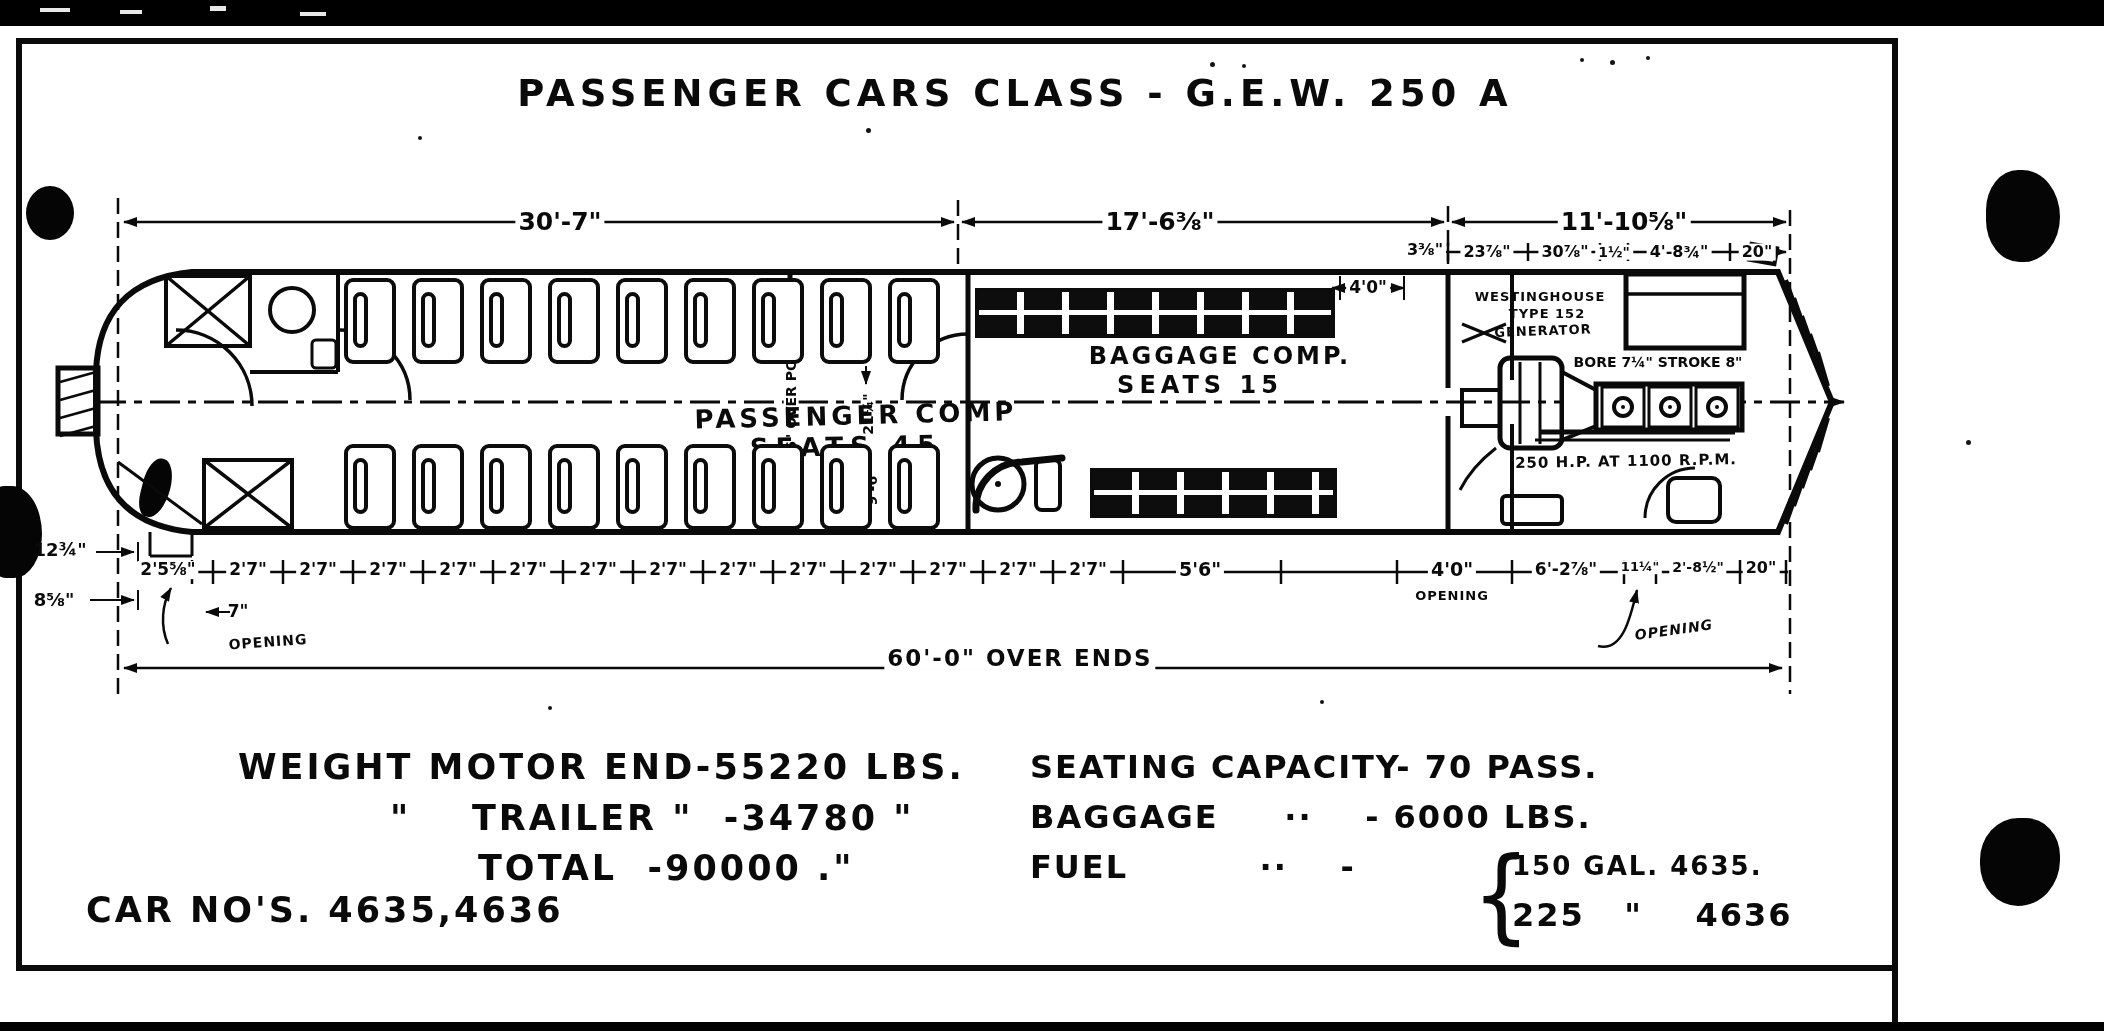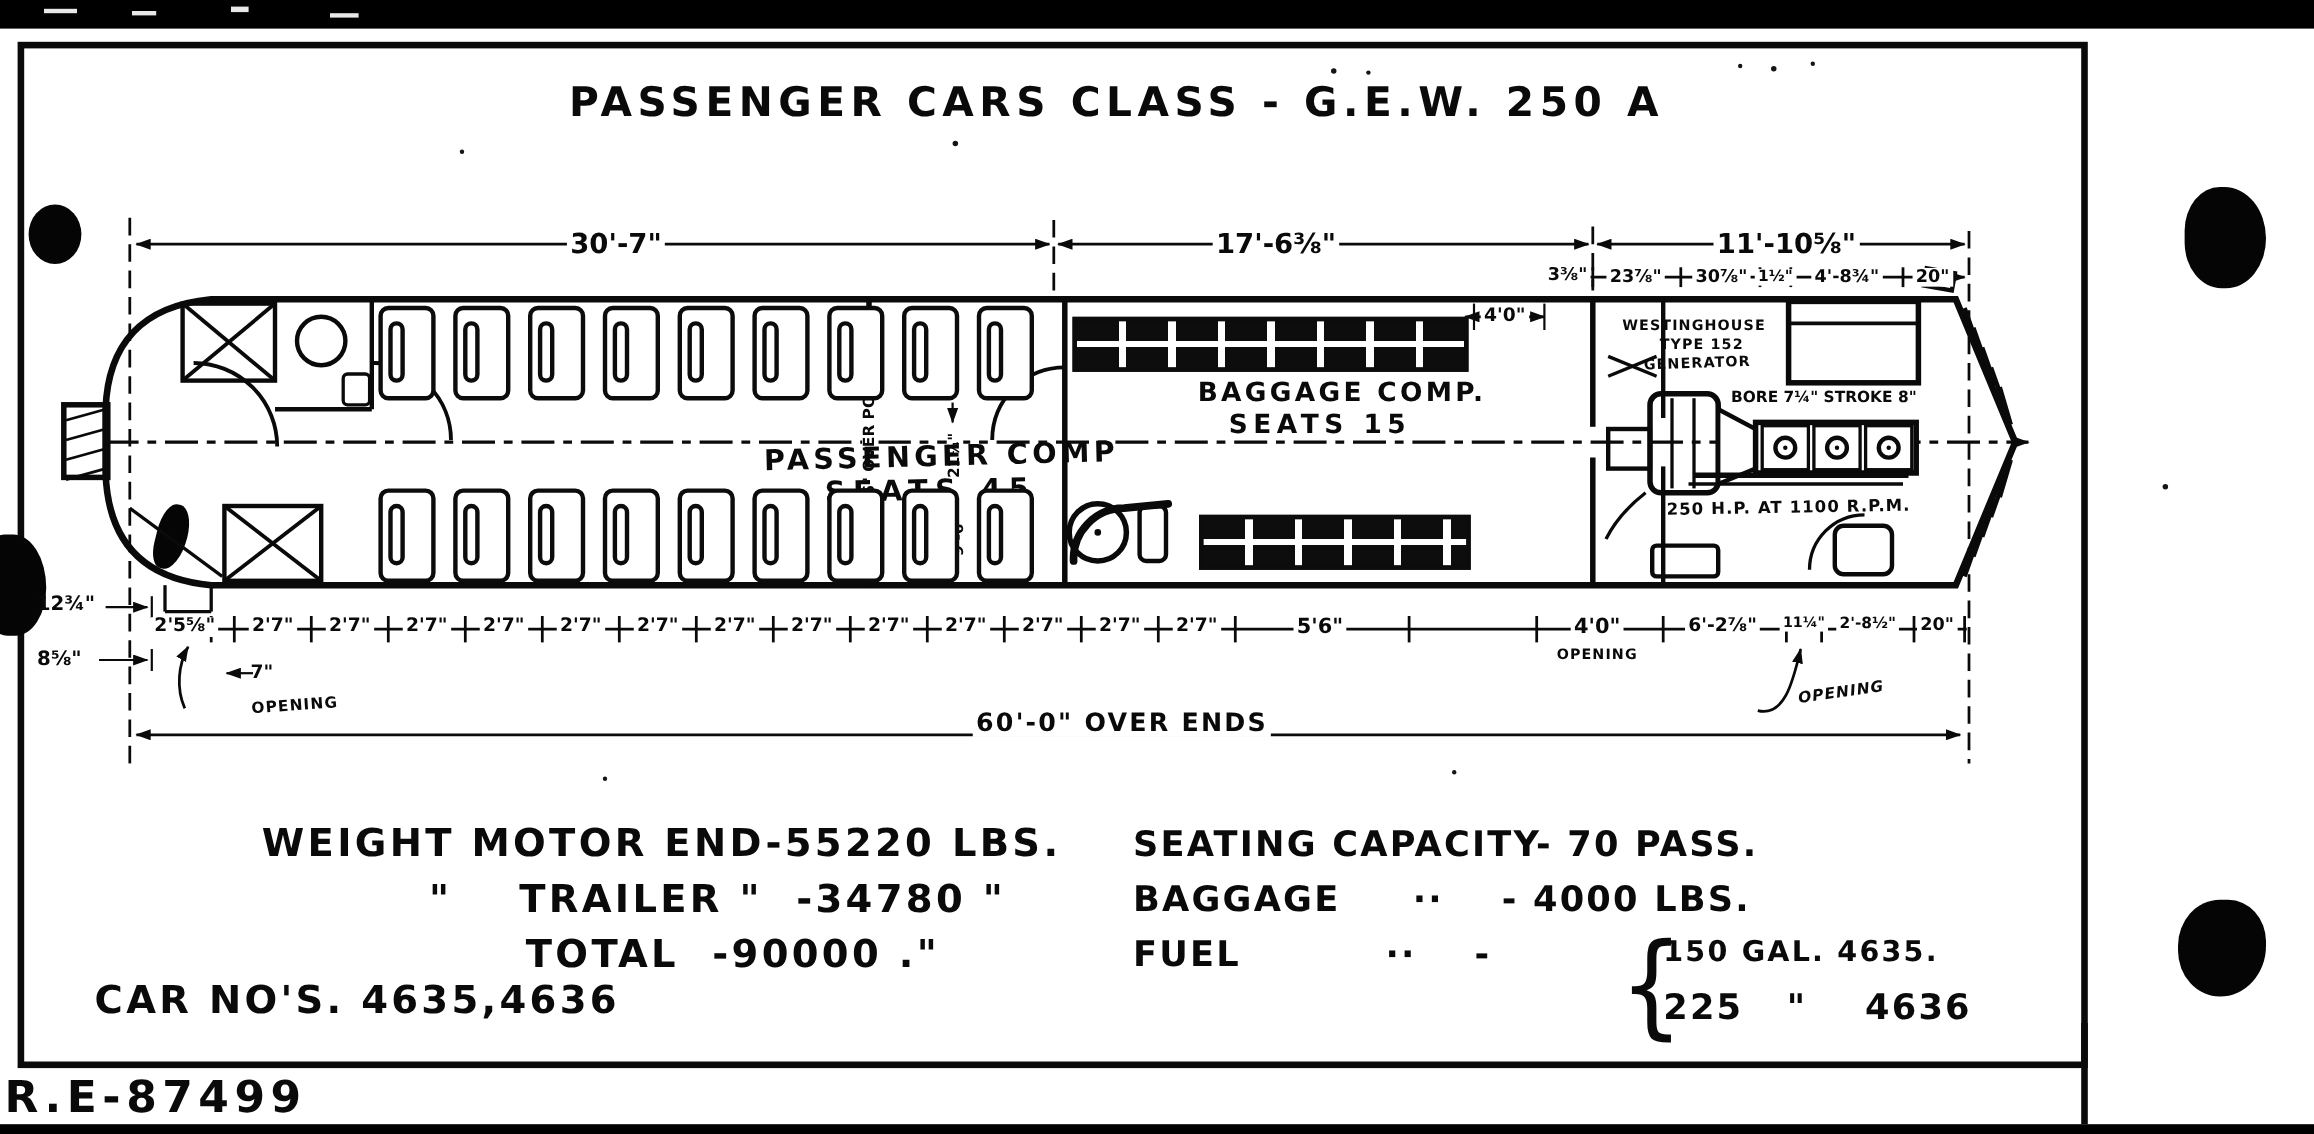--- a/index.html
+++ b/index.html
@@ -267,27 +267,26 @@
   <div class="lbl" style="left:1674px;top:630px;font-size:14px;font-style:italic;letter-spacing:1px;transform:translate(-50%,-50%) rotate(-8deg)">OPENING</div>
 
   <div class="lbl wbg" style="left:1020px;top:658px;font-size:23px;letter-spacing:2px">60'-0" OVER ENDS</div>
 
   <div class="lblL" style="left:238px;top:750px;font-size:35px;letter-spacing:3px">WEIGHT MOTOR END-55220 LBS.</div>
   <div class="lblL" style="left:390px;top:801px;font-size:35px;letter-spacing:3px">"    TRAILER "  -34780 "</div>
   <div class="lblL" style="left:478px;top:851px;font-size:35px;letter-spacing:3px">TOTAL  -90000 ."</div>
   <div class="lblL" style="left:86px;top:893px;font-size:35px;letter-spacing:3px">CAR NO'S. 4635,4636</div>
 
   <div class="lblL" style="left:1030px;top:751px;font-size:32px;letter-spacing:2px">SEATING CAPACITY- 70 PASS.</div>
-  <div class="lblL" style="left:1030px;top:801px;font-size:32px;letter-spacing:2px">BAGGAGE     ··    - 4000 LBS.</div>
+  <div class="lblL" style="left:1030px;top:801px;font-size:32px;letter-spacing:2px">BAGGAGE     ··    - 6000 LBS.</div>
   <div class="lblL" style="left:1030px;top:851px;font-size:32px;letter-spacing:2px">FUEL          ··    -</div>
   <div class="lblL" style="left:1472px;top:845px;font-size:92px;font-weight:400;transform:scaleY(1.12);transform-origin:top left">{</div>
   <div class="lblL" style="left:1512px;top:853px;font-size:26px;letter-spacing:2px">150 GAL. 4635.</div>
   <div class="lblL" style="left:1512px;top:899px;font-size:32px;letter-spacing:2px">225   "    4636</div>
 
-  <div class="lblL" style="left:4px;top:978px;font-size:40px;letter-spacing:5px">R.E-87499</div>
 <div class="seat" style="left: 344px; top: 278px;">
       <div class="seatback"></div>
     </div>
     <div class="seat" style="left: 412px; top: 278px;">
       <div class="seatback"></div>
     </div>
     <div class="seat" style="left: 480px; top: 278px;">
       <div class="seatback"></div>
     </div>
     <div class="seat" style="left: 548px; top: 278px;">

